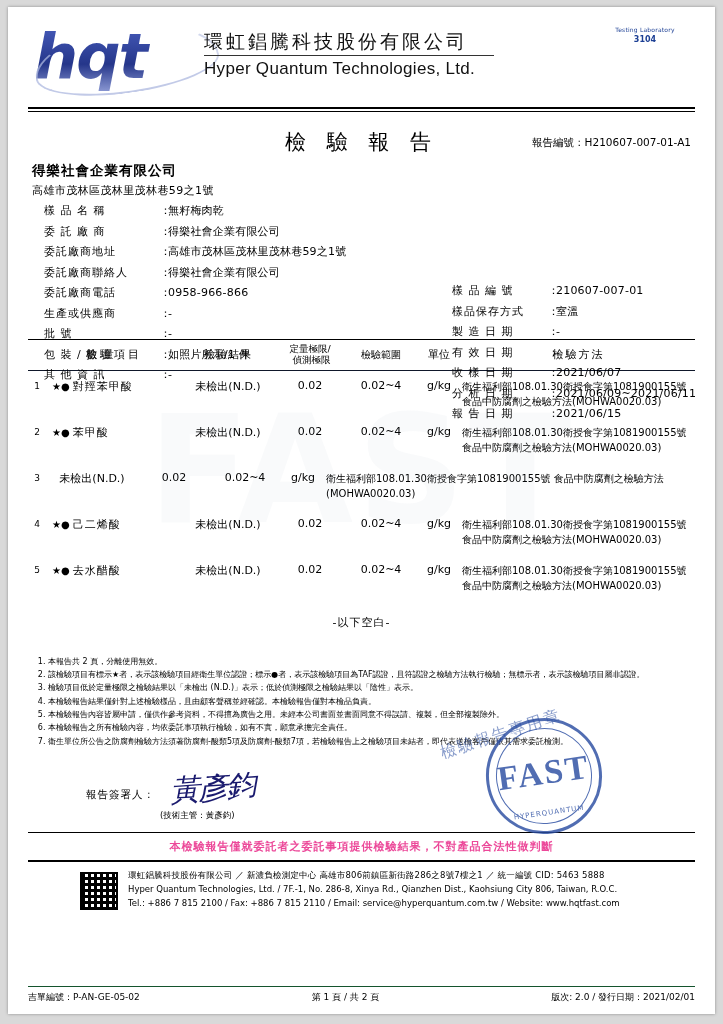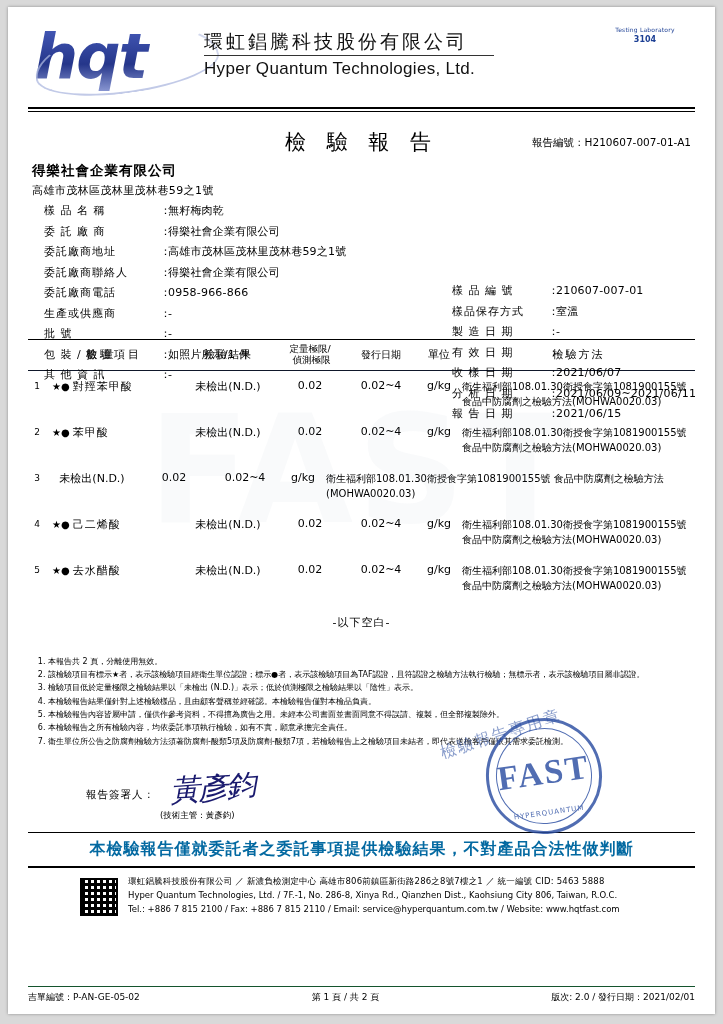--- a/index.html
+++ b/index.html
@@ -158,22 +158,22 @@
     font-size:7px; letter-spacing:1px;
   }
   .stamp-cn {
     position:absolute; left:430px; top:-38px; font-size:16px; color:#2b4ea2;
     opacity:.55; letter-spacing:2px; transform:rotate(-18deg);
   }
 
   
   .foot-rule-top { height:1px; background:#000; margin:6px 20px 0 20px;}
   .disclaimer {
-    text-align:center; font-size:16px; font-weight:bold; letter-spacing:1px;
-    margin-top:6px; color:#0369a1;
+    text-align:center; font-size:11px; font-weight:bold; letter-spacing:1px;
+    margin-top:6px; color:#ec4899;
   }
   .foot-rule2 { height:1.6px; background:#000; margin:6px 20px 0 20px;}
   .foot { position:relative; margin:6px 20px 0 20px; height:62px;}
   .qr {
     position:absolute; left:52px; top:4px; width:38px; height:38px;
     background:
       linear-gradient(90deg,#000 0 3px,transparent 3px 6px) 0 0/6px 6px,
       linear-gradient(0deg,#000 0 3px,transparent 3px 6px) 0 0/6px 6px,
       #fff;
     border:2px solid #000;
@@ -318,21 +318,21 @@
 
   <div class="tbl tbl-top">
     <div class="tbl-head">
       <div class="c c-no"></div>
       <div class="c c-item">檢驗項目</div>
       <div class="c c-res">檢驗結果</div>
       <div class="c c-lim">
           <span style="white-space:pre-line">定量極限/
 偵測極限</span>
         </div>
-      <div class="c c-range">發行日期</div>
+      <div class="c c-range">檢驗範圍</div>
       <div class="c c-unit">單位</div>
       <div class="c c-method">檢驗方法</div>
     </div>
 
     <div class="trow">
       <div class="td-no">1</div>
       <div class="td-item"><span class="marks">★●</span><span>對羥苯甲酸</span></div>
       <div class="td-res">未檢出(N.D.)</div>
       <div class="td-lim">0.02</div>
       <div class="td-range">0.02~4</div>

